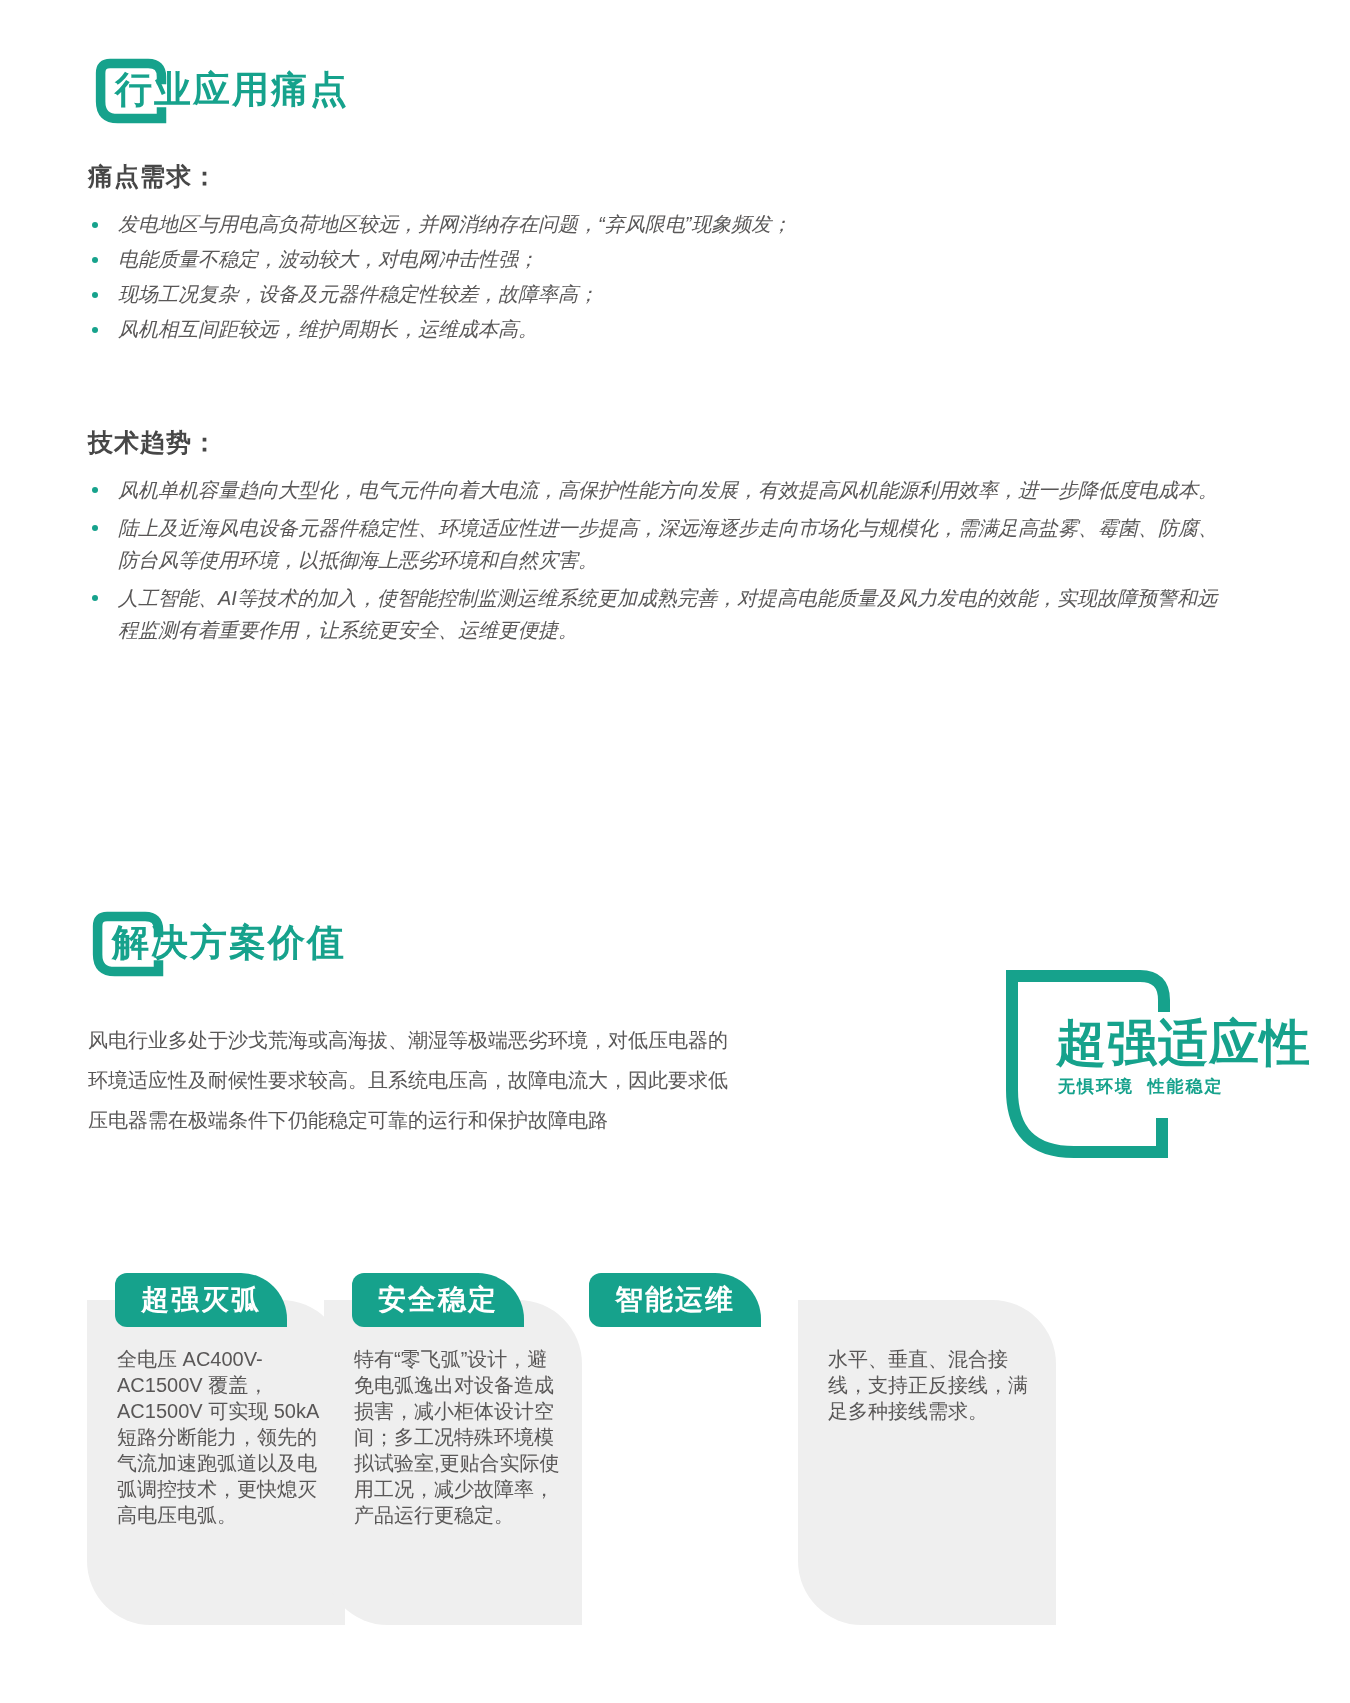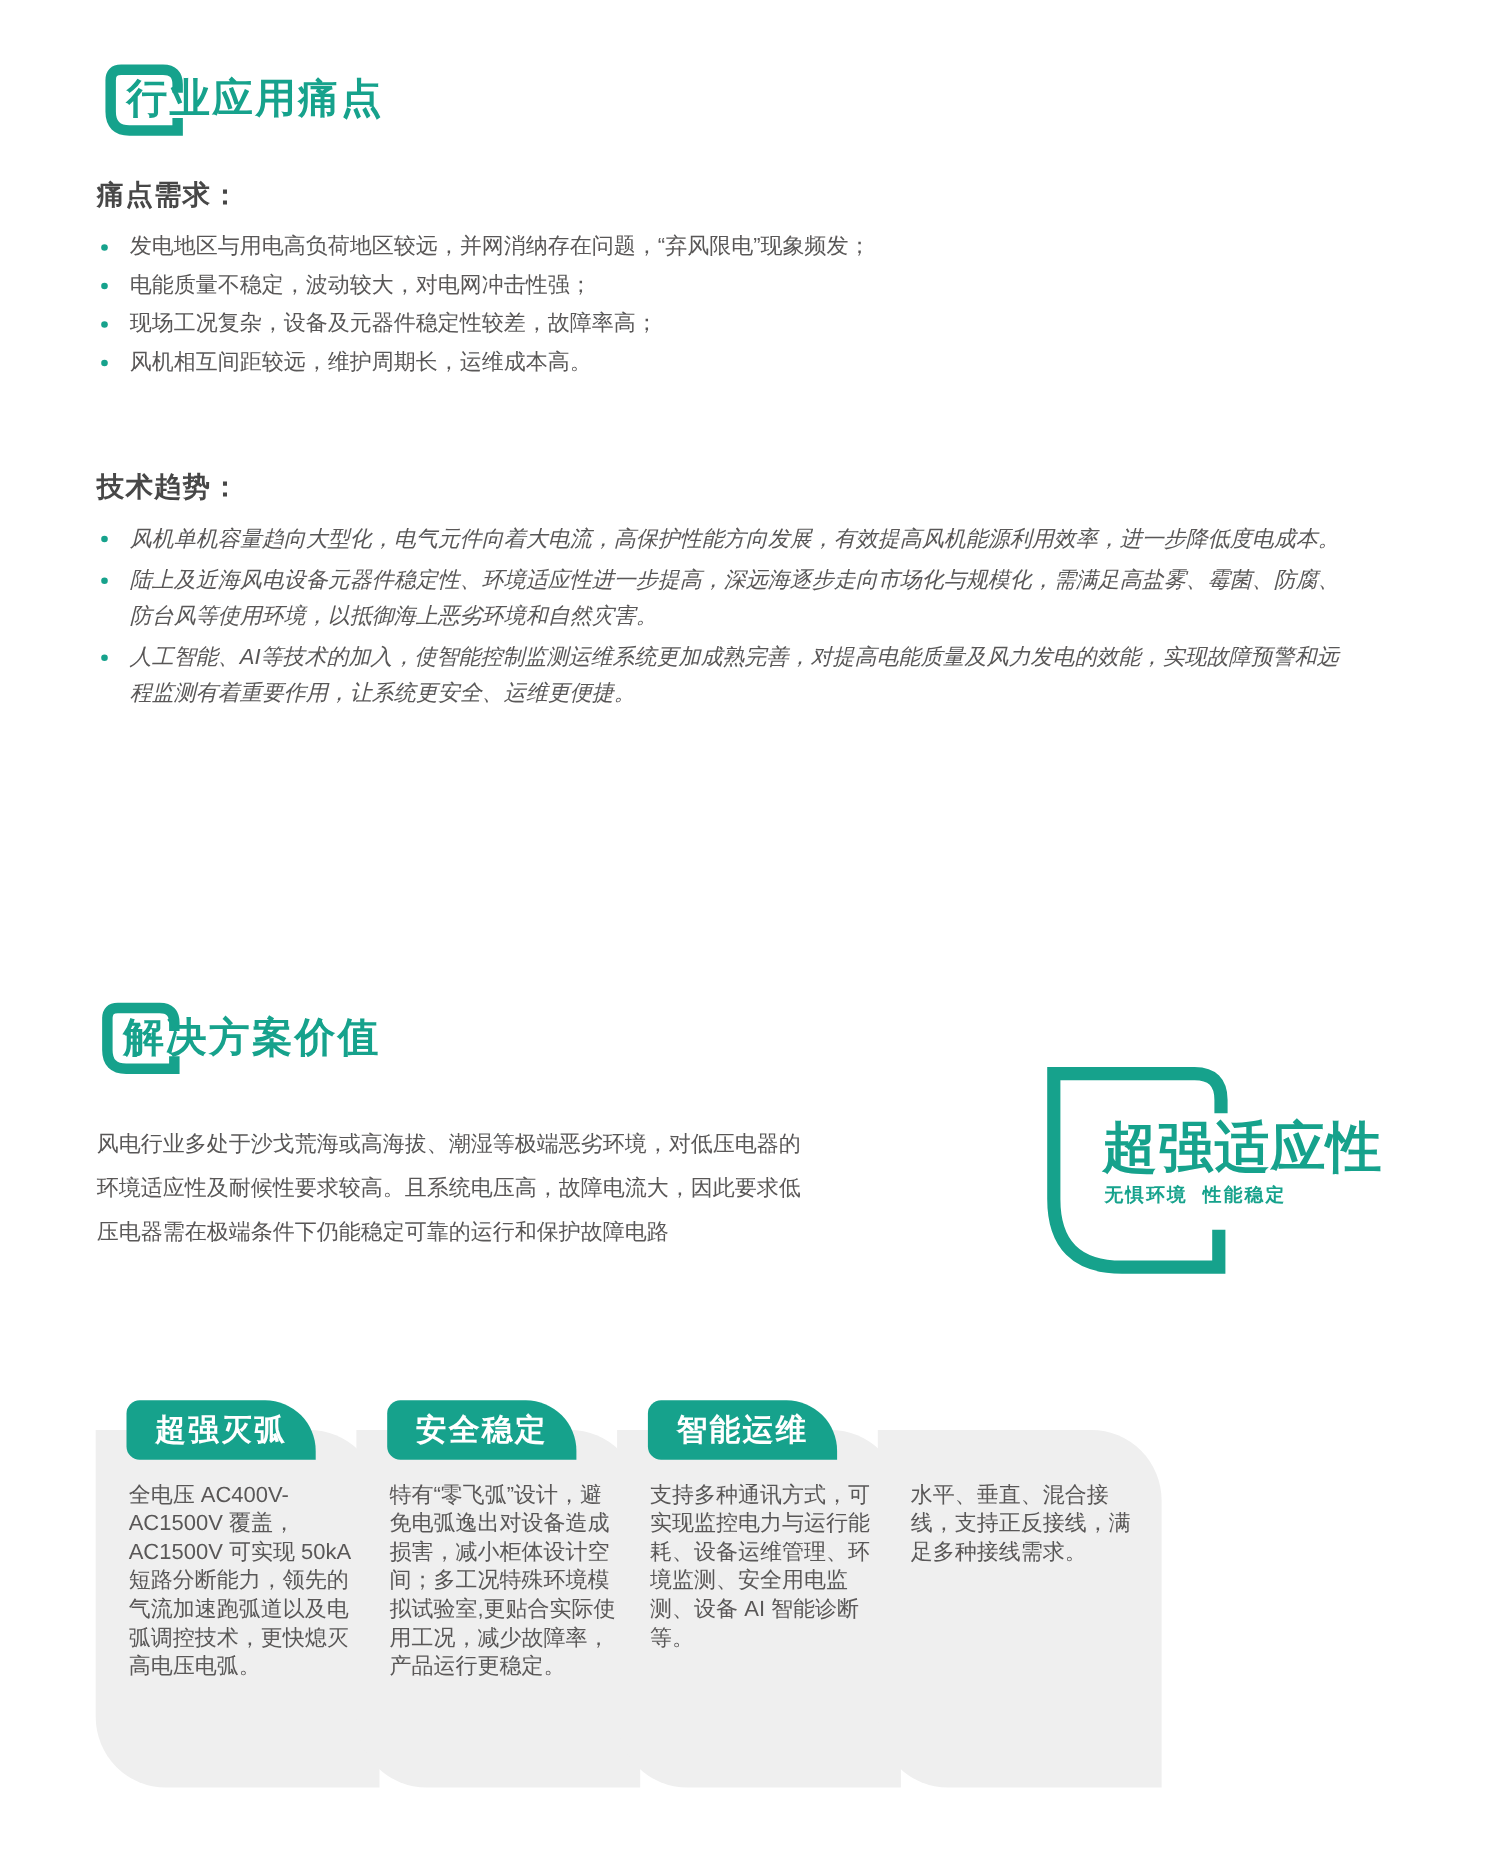--- a/index.html
+++ b/index.html
@@ -20,21 +20,21 @@
   ul.needs li{line-height:35px;}
   ul.trends li{line-height:32px;margin-bottom:6px;font-style:italic;}
   .dot{position:absolute;left:4px;top:13px;width:6px;height:6px;border-radius:50%;
        background:var(--teal);}
   ul.needs .dot{top:15px;}
 
   .paragraph{position:absolute;left:88px;top:1020px;width:640px;font-size:20px;
              line-height:40px;color:var(--body);}
 
   
-  .badge{position:absolute;left:950px;top:963px;width:320px;height:210px;}
+  .badge{position:absolute;left:1004px;top:963px;width:320px;height:210px;}
   .badge .frame{position:absolute;left:0;top:5px;}
   .badge-title{position:absolute;left:52px;top:47px;font-size:50px;font-weight:bold;
                color:var(--teal);white-space:nowrap;letter-spacing:1px;}
   .badge-subtitle{position:absolute;left:54px;top:112px;font-size:17px;font-weight:bold;
                   color:var(--teal);white-space:pre;letter-spacing:2px;}
 
   
   .cards{position:absolute;left:87px;top:1273px;width:948px;height:380px;
          display:flex;justify-content:space-between;}
   .card{position:relative;width:258px;}
@@ -52,21 +52,21 @@
 
 <div class="page" style="--teal: #16a28c; --heading: #474747; --body: #595757; --card_bg: #efefef; --tab_text: #ffffff;">
 
   <svg class="sec-icon" style="left:93px;top:55px;" width="78" height="72" viewBox="0 0 82 74" aria-hidden="true">
     <path d="M 72 30 V 22 Q 72 8 58 8 H 18 Q 8 8 8 18 V 48 Q 8 66 26 66 H 72 V 54" fill="none" stroke="#16a28c" stroke-width="10"></path>
   </svg>
   <h1 class="sec-title" style="left:115px;top:65px;margin:0;">行业应用痛点</h1>
 
   <h2 class="sub-heading" style="left:88px;top:160px;margin:0;">痛点需求：</h2>
 
-  <ul class="bullets needs" style="left:88px;top:207px;width:1130px;">
+  <ul class="bullets needs" style="left:88px;top:207px;width:1130px;font-style:italic;">
 
       <li>
         <span class="dot"></span>
         <span>发电地区与用电高负荷地区较远，并网消纳存在问题，“弃风限电”现象频发；</span>
       </li>
 
       <li>
         <span class="dot"></span>
         <span>电能质量不稳定，波动较大，对电网冲击性强；</span>
       </li>
@@ -124,21 +124,20 @@
         <div class="body">全电压 AC400V-AC1500V 覆盖，AC1500V 可实现 50kA 短路分断能力，领先的气流加速跑弧道以及电弧调控技术，更快熄灭高电压电弧。</div>
       </div>
 
       <div class="card">
         <div class="tab">安全稳定</div>
         <div class="body">特有“零飞弧”设计，避免电弧逸出对设备造成损害，减小柜体设计空间；多工况特殊环境模拟试验室,更贴合实际使用工况，减少故障率，产品运行更稳定。</div>
       </div>
 
       <div class="card">
         <div class="tab">智能运维</div>
-        <div class="body">支持多种通讯方式，可实现监控电力与运行能耗、设备运维管理、环境监测、安全用电监测、设备 AI 智能诊断等。</div>
       </div>
 
       <div class="card">
         <div class="body">水平、垂直、混合接线，支持正反接线，满足多种接线需求。</div>
       </div>
     </div>
 
 </div>
 
 </body></html>

